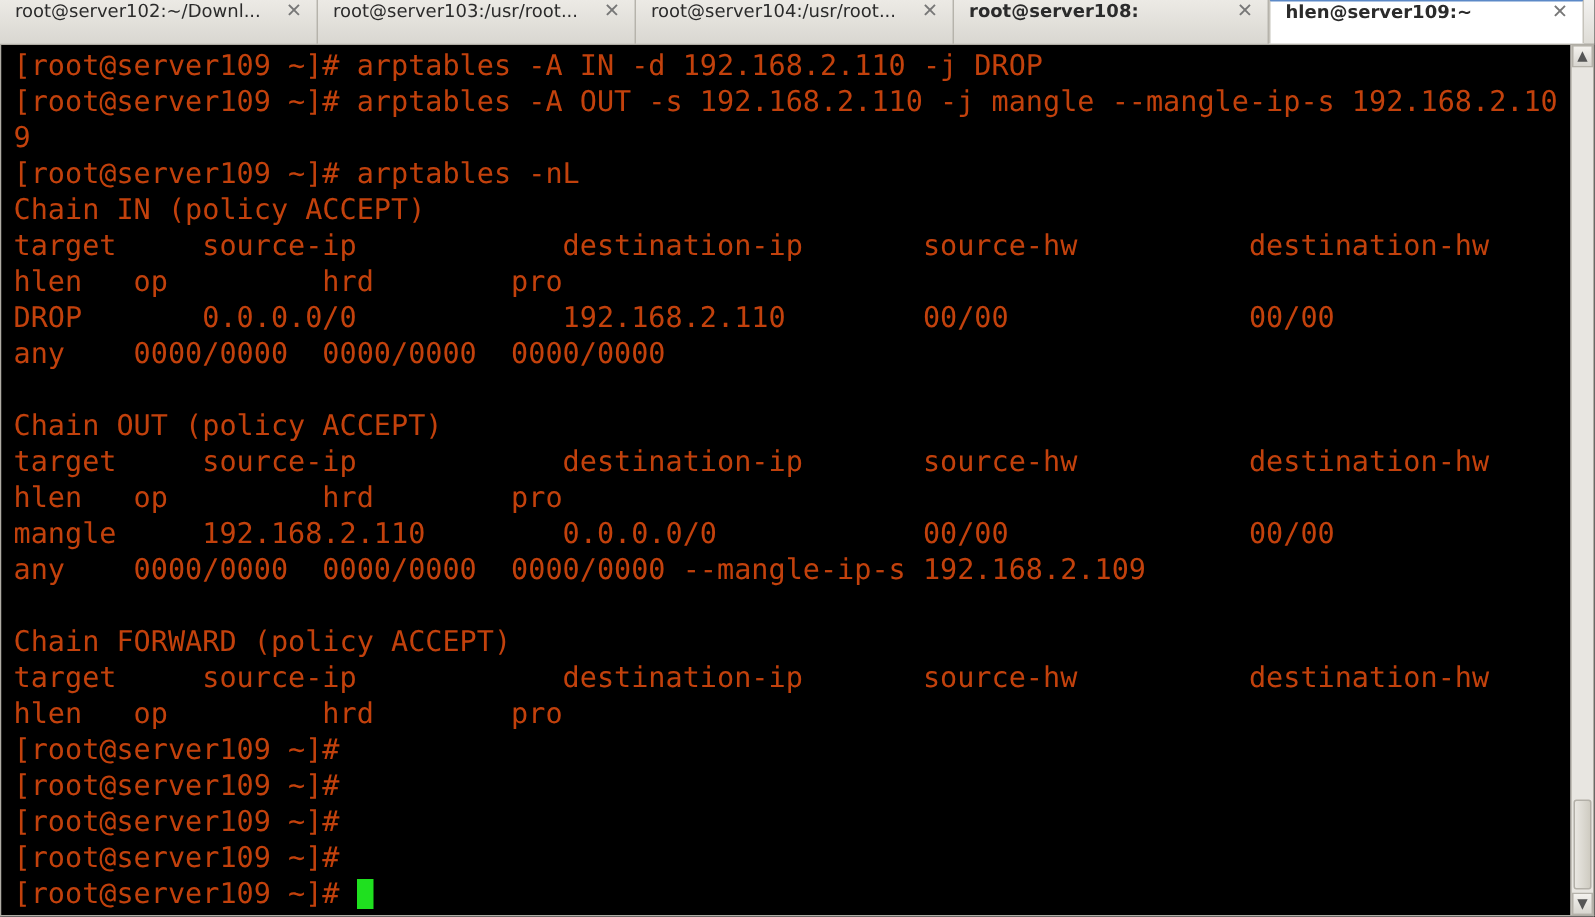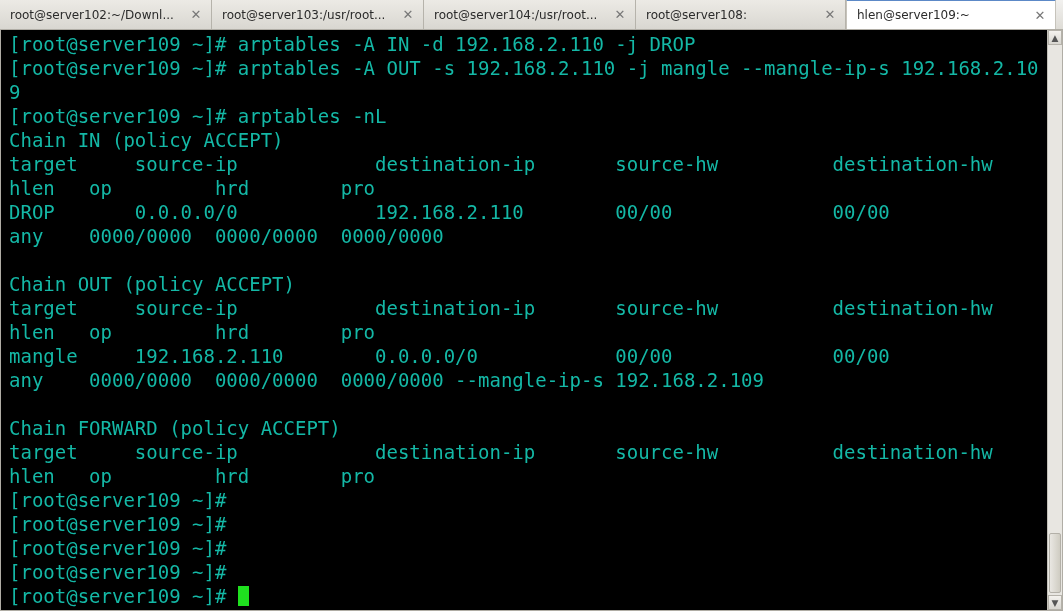--- a/index.html
+++ b/index.html
@@ -11,32 +11,32 @@
     height: 30px;
     display: flex;
     align-items: stretch;
     background: linear-gradient(#f2f1ef, #dedcd6);
     border-bottom: 1px solid #b0ada5;
     font-size: 12px;
     color: #2b2b2b;
   }
   .tab {
     display: flex;
-    align-items: center;
+    align-items: flex-start;
     justify-content: space-between;
     gap: 6px;
     padding: 0 8px 0 10px;
     width: 212px;
     border-right: 1px solid #b6b3ab;
     background: linear-gradient(#eceae5, #d9d7d1);
     cursor: pointer;
     white-space: nowrap;
     overflow: hidden;
   }
-  .tab.shorter { width: 210px; }
+  .tab.shorter { width: 210px; font-weight: bold; }
   .tab.active {
     background: #ffffff;
     border-top: 2px solid #5c89c7;
     border-left: 1px solid #c6c3bb;
     border-right: 1px solid #c6c3bb;
     margin-top: -1px;
   }
   .tab-label { flex: 1; overflow: hidden; text-overflow: ellipsis; }
   .tab-close {
     width: 14px; height: 14px;
@@ -50,21 +50,21 @@
   .term-wrap {
     flex: 1;
     display: flex;
     background: #000;
     border: 1px solid #b0ada5;
     border-top: none;
   }
   .terminal {
     flex: 1;
     background: #000;
-    color: #14b8a6;
+    color: #c2410c;
     font-family: "DejaVu Sans Mono", "Liberation Mono", monospace;
     font-size: 19px;
     line-height: 24px;
     padding: 2px 2px 2px 8px;
     white-space: pre-wrap;
     word-break: break-all;
     overflow: hidden;
   }
   .cursor {
     display: inline-block;

